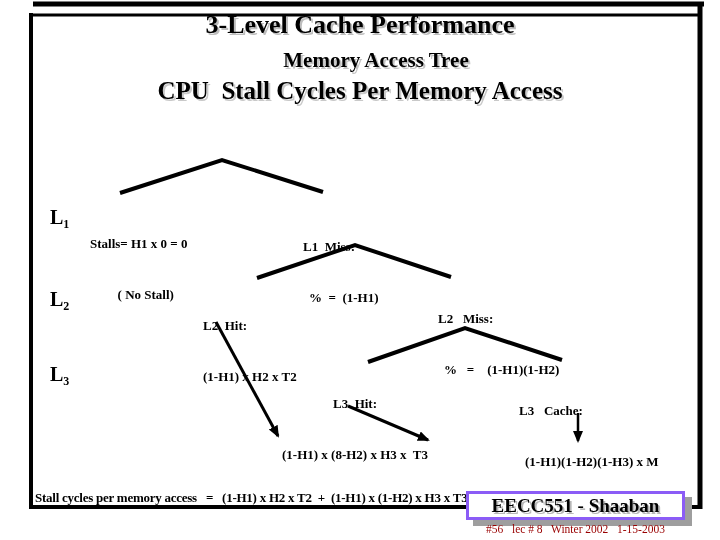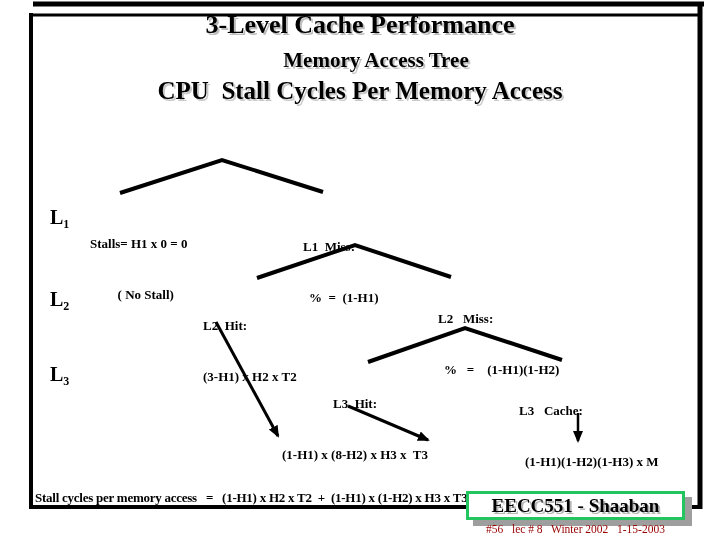--- a/index.html
+++ b/index.html
@@ -33,21 +33,21 @@
   .n-l2hit{left:203px;top:283px;}
   .n-l2miss{left:418px;top:276px;margin-left:20px;}
   .n-l3hit{left:282px;top:361px;text-align:center;}
   .n-l3miss{left:519px;top:368px;}
 
   .equations{position:absolute;left:35px;top:455px;font-size:13px;font-weight:bold;
              line-height:17px;letter-spacing:-0.25px;white-space:pre;z-index:2;}
 
   .footer-box{
     position:absolute;left:466px;top:491px;width:213px;height:23px;
-    background:#ffffff;border:3px solid #22c55e;box-shadow:7px 6px 0 #9e9e9e;
+    background:#ffffff;border:3px solid #8b5cf6;box-shadow:7px 6px 0 #9e9e9e;
     text-align:center;font-size:19px;font-weight:bold;line-height:23px;
     text-shadow:2px 2px 0 #b8b8b8;white-space:pre;z-index:3;
   }
   .footer-meta{
     position:absolute;left:466px;top:523px;width:219px;text-align:center;
     font-size:11.5px;font-weight:normal;color:#990000;white-space:pre;z-index:3;
   }
 </style>
 </head>
 <body>
@@ -90,21 +90,21 @@
     <div>Stalls= H1 x 0 = 0</div>
     <div class="ind14">( No Stall)</div>
   </div>
   <div class="node n-l1miss">
     <div>L1  Miss:</div>
     <div class="ind6">%  =  (1-H1)</div>
   </div>
 
   <div class="node n-l2hit">
     <div>L2  Hit:</div>
-    <div>(3-H1) x H2 x T2</div>
+    <div>(1-H1) x H2 x T2</div>
   </div>
   <div class="node n-l2miss">
     <div>L2   Miss:</div>
     <div class="ind6">%   =    (1-H1)(1-H2)</div>
   </div>
 
   <div class="node n-l3hit">
     <div>L3  Hit:</div>
     <div>(1-H1) x (8-H2) x H3 x  T3</div>
   </div>

